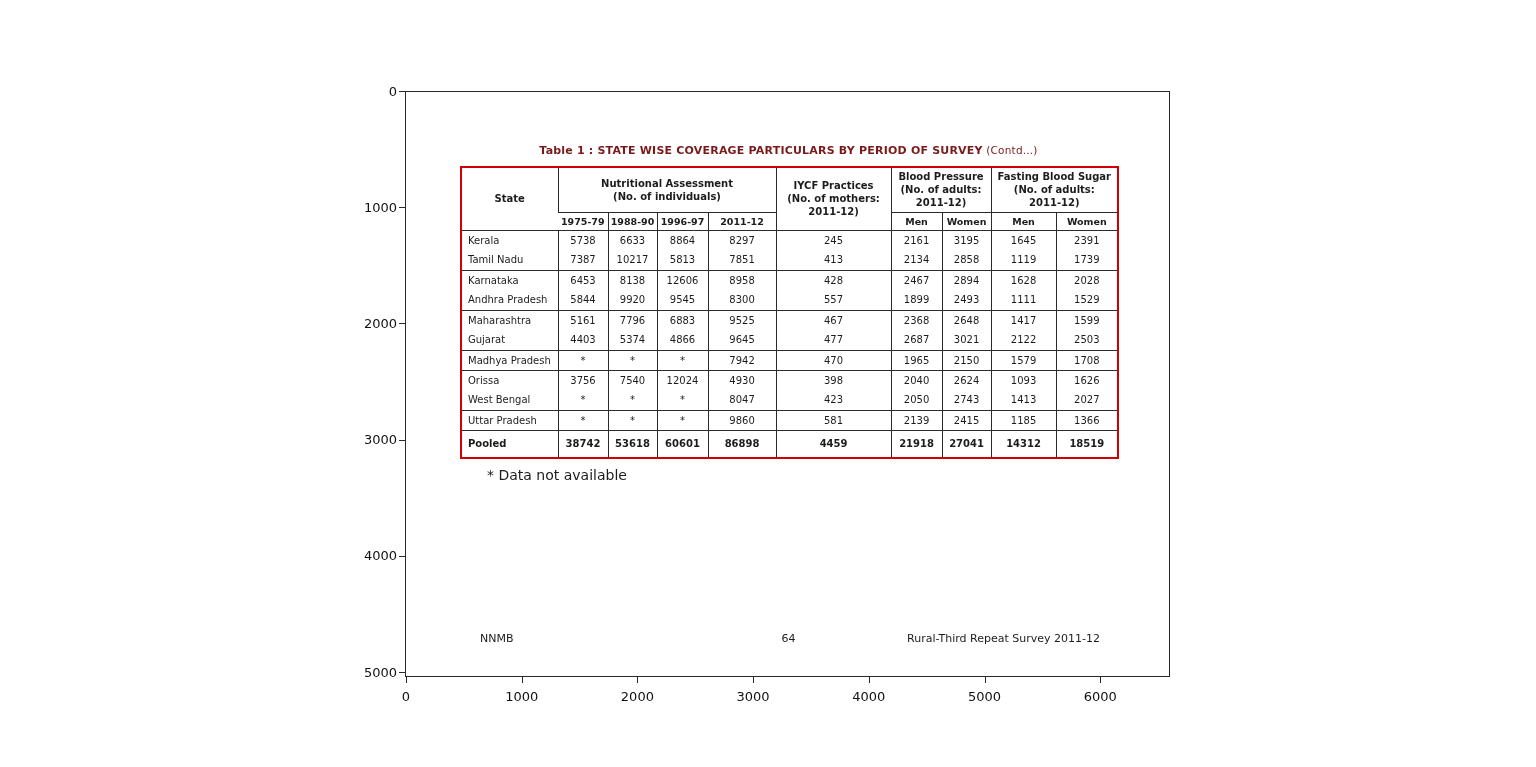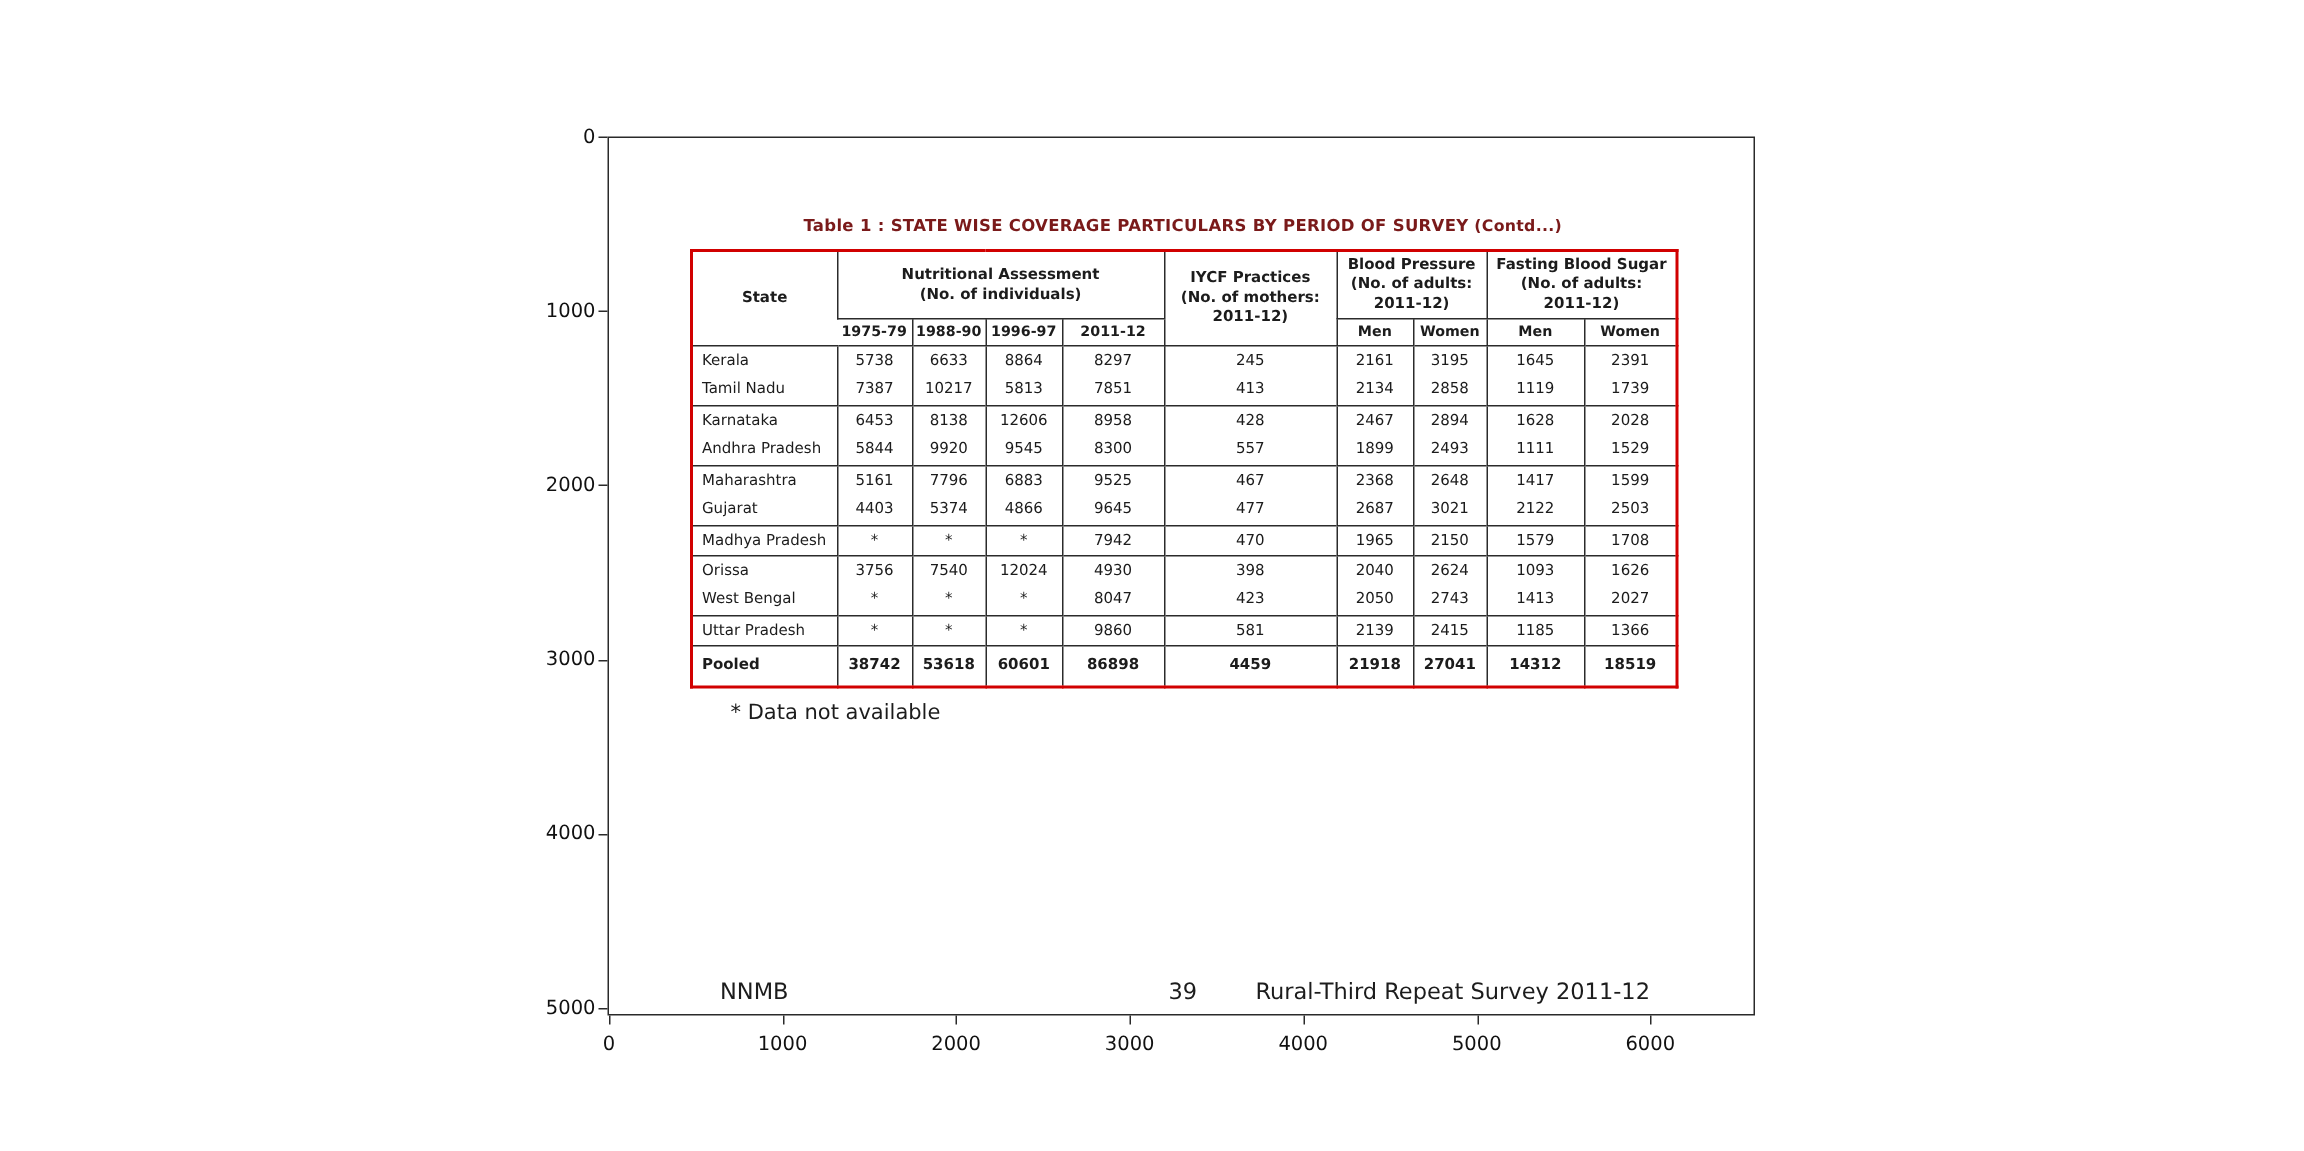--- a/index.html
+++ b/index.html
@@ -12,21 +12,21 @@
     border: 1px solid #2a2a2a; background: #ffffff; }
   .tick-label { position: absolute; font-size: 13px; color: #111; }
   .tick-label.y { text-align: right; width: 64px; }
   .tick-label.x { text-align: center; width: 64px; }
   .tick-mark { position: absolute; background: #2a2a2a; }
 
   
   .doc-title { position: absolute; left: 460px; top: 144px; width: 657px;
     text-align: center; font-size: 11px; font-weight: bold; color: #7a1a1a;
     letter-spacing: 0.2px; }
-  .doc-title .contd { font-weight: bold; font-size: 10.5px; }
+  .doc-title .contd { font-weight: normal; font-size: 10.5px; }
 
   .doc-table { position: absolute; left: 460px; top: 166px; width: 657px;
     border-collapse: collapse; table-layout: fixed; border: 2px solid #d10000;
     background: #fff; }
   .doc-table th, .doc-table td { border-left: 1px solid #2b2b2b; color: #1c1c1c;
     overflow: hidden; }
   .doc-table th:first-child, .doc-table td:first-child { border-left: none; }
   .doc-table th { font-size: 10px; font-weight: bold; text-align: center;
     vertical-align: middle; white-space: pre-line; }
   .doc-table tr.grp-row th { height: 45px; line-height: 1.3; }
@@ -34,21 +34,21 @@
   .doc-table tr.sub-row th { height: 18px; font-size: 9.5px; }
   .hdr-bottom { border-bottom: 1px solid #2b2b2b; }
   .doc-table td { height: 20px; font-size: 10px; text-align: center;
     vertical-align: middle; }
   .doc-table td.state { text-align: left; padding-left: 6px; }
   .doc-table tr.group-start td { border-top: 1px solid #2b2b2b; }
   .doc-table tr.pooled td { font-weight: bold; height: 28px; }
 
   .doc-footnote { position: absolute; left: 487px; top: 467px; font-size: 14px;
     color: #1c1c1c; }
-  .doc-footer { position: absolute; top: 652px; font-size: 15px; color: #1c1c1c; }
+  .doc-footer { position: absolute; top: 632px; font-size: 11px; color: #1c1c1c; }
   .doc-footer.left { left: 480px; }
   .doc-footer.center { left: 460px; width: 657px; text-align: center; }
   .doc-footer.right { left: 817px; width: 283px; text-align: right; }
 </style>
 </head>
 <body>
 
 <div id="figure">
 
   <div id="axes"></div>
@@ -255,16 +255,16 @@
           <td>21918</td>
           <td>27041</td>
           <td>14312</td>
           <td>18519</td>
         </tr>
       </tbody>
   </table>
 
   <div class="doc-footnote">* Data not available</div>
   <div class="doc-footer left">NNMB</div>
-  <div class="doc-footer center">39</div>
+  <div class="doc-footer center">64</div>
   <div class="doc-footer right">Rural-Third Repeat Survey 2011-12</div>
 
 </div>
 
 </body></html>

